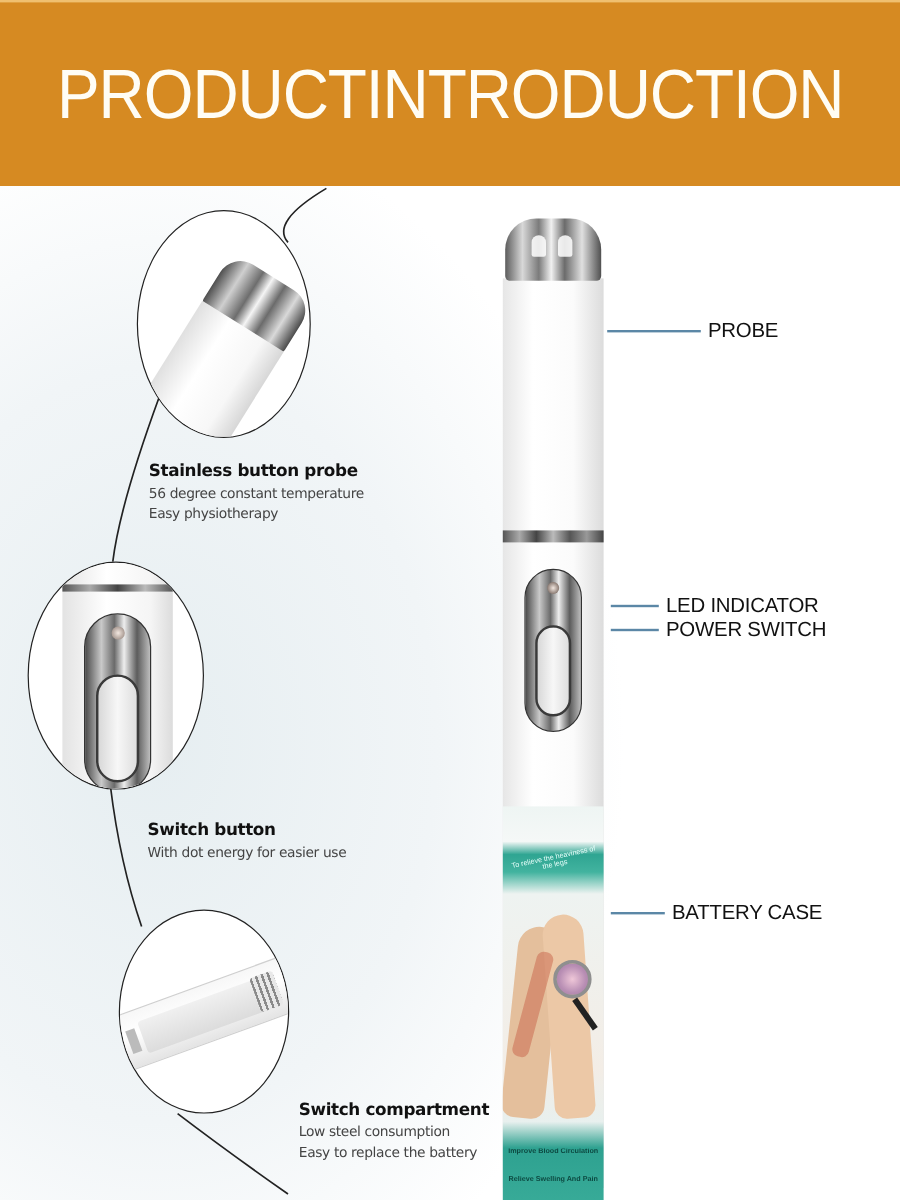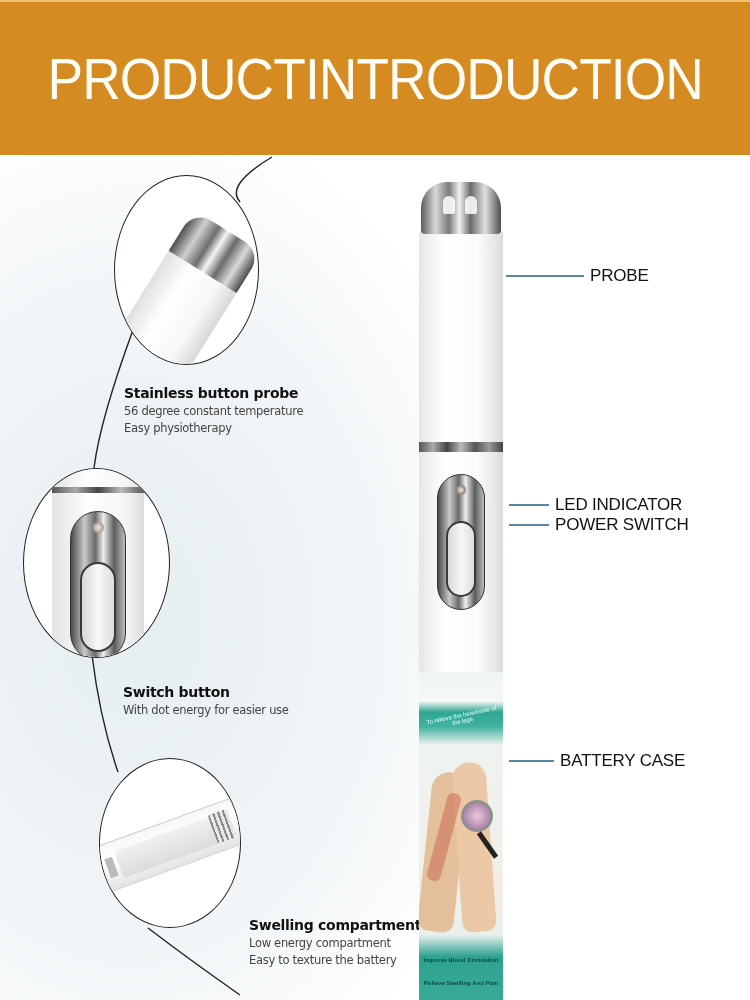--- a/index.html
+++ b/index.html
@@ -181,23 +181,23 @@
   </div>
 
   <div class="circle c3">
     <div class="battery-mini">
       <div class="contact"></div>
       <div class="tray"></div>
       <div class="spring"></div>
     </div>
   </div>
   <div class="feature f3">
-    <div class="feature-title">Swelling compartment</div>
-    <div class="feature-line">Low energy compartment</div>
-    <div class="feature-line">Easy to texture the battery</div>
+    <div class="feature-title">Switch compartment</div>
+    <div class="feature-line">Low steel consumption</div>
+    <div class="feature-line">Easy to replace the battery</div>
   </div>
 
   <div class="pen">
     <div class="pen-body">
       <div class="pen-band"></div>
       <div class="switch-plate">
         <div class="switch-led"></div>
         <div class="switch-btn"></div>
       </div>
       <div class="label-area">

